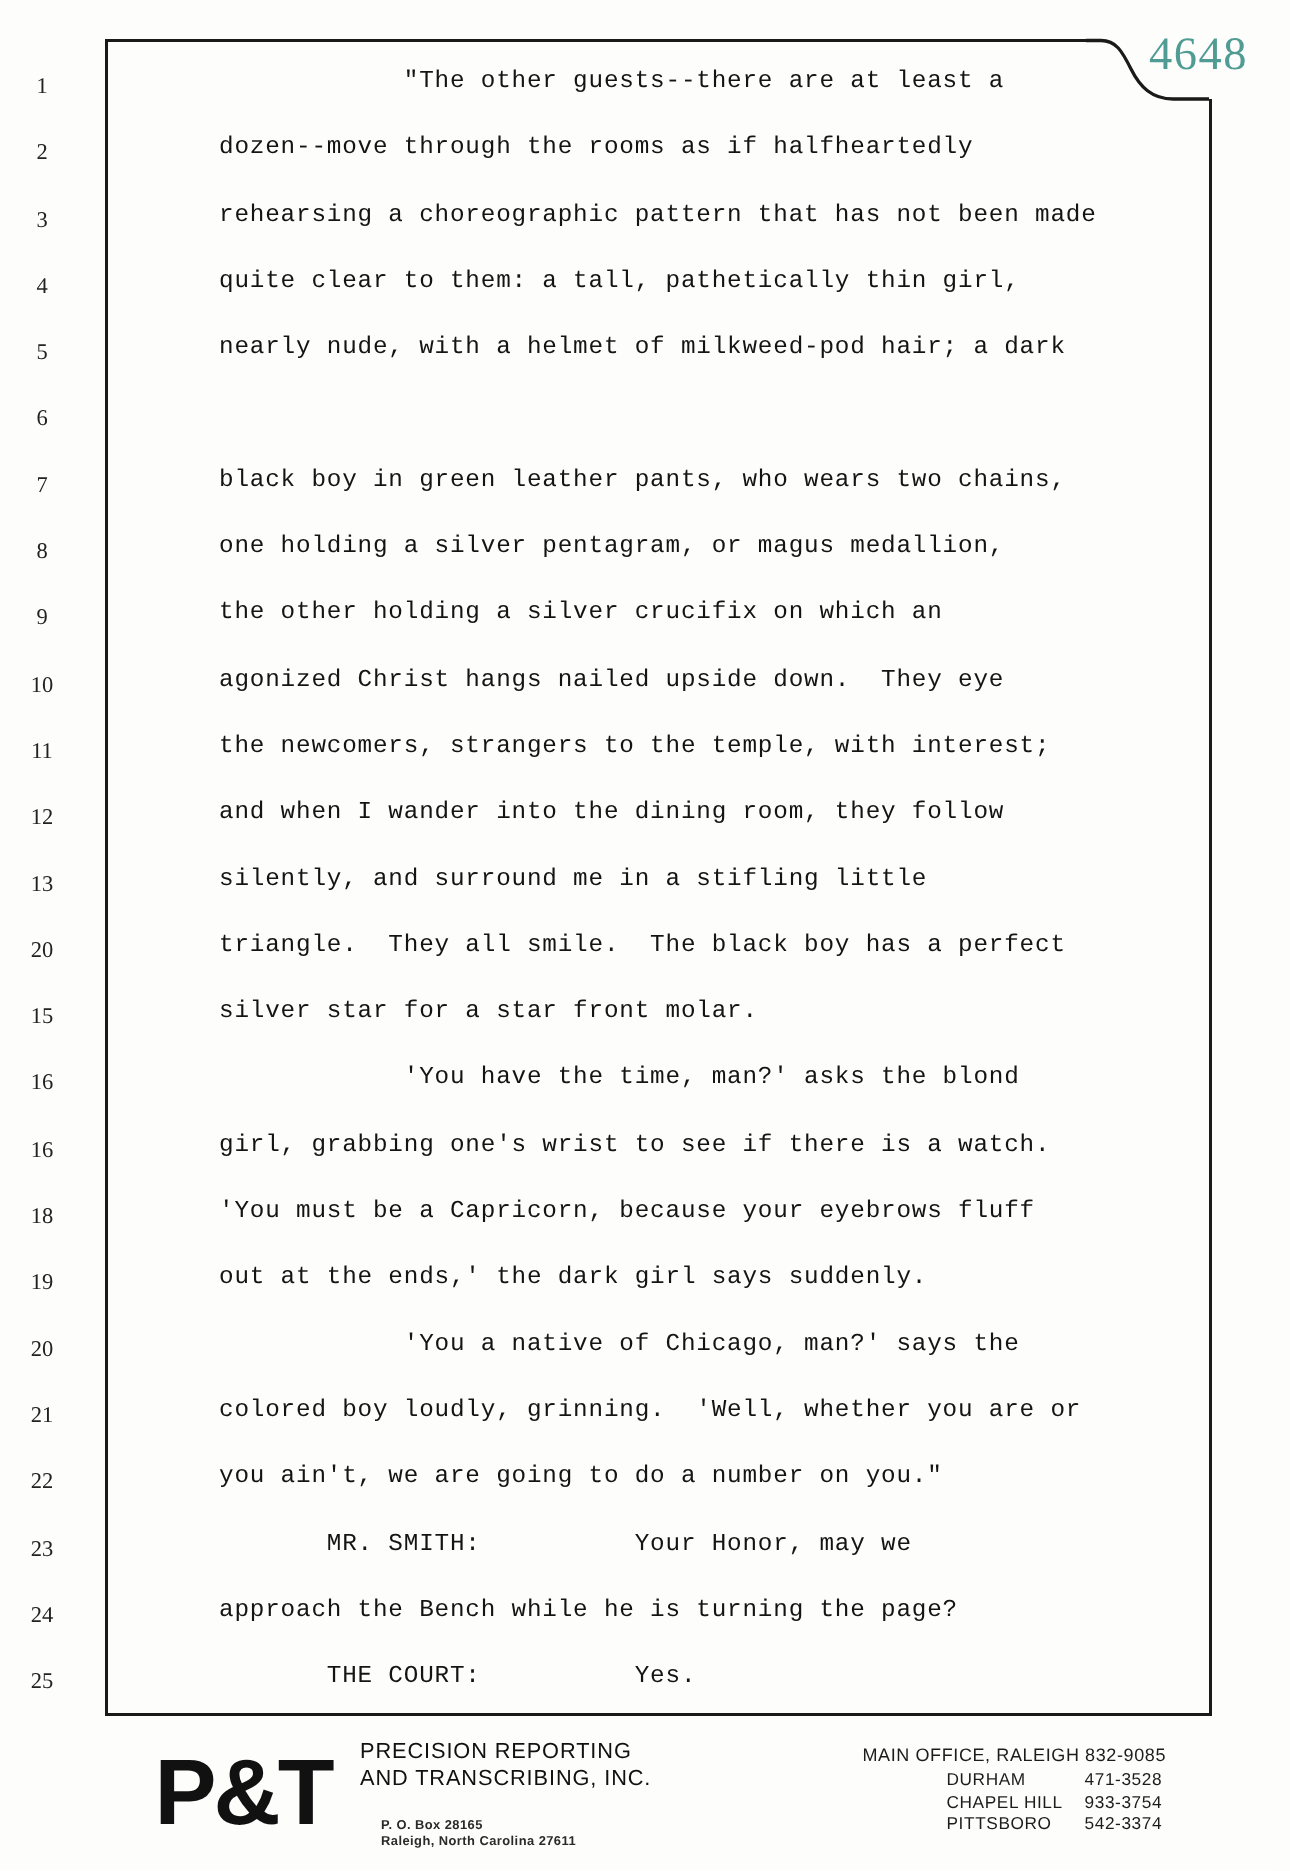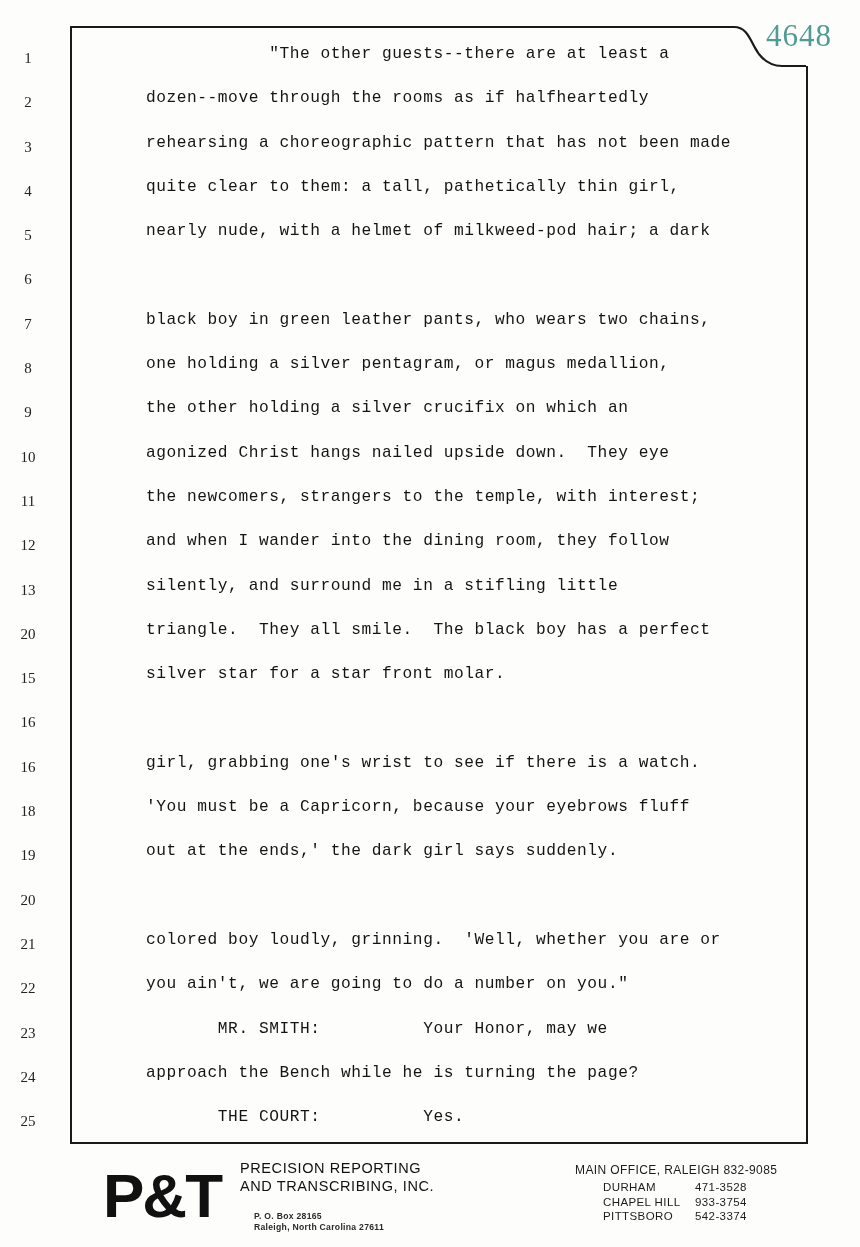--- a/index.html
+++ b/index.html
@@ -175,21 +175,21 @@
   .phone-row {
     display: flex;
     margin-left: 28px;
     font-family: "Liberation Sans", sans-serif;
     font-size: 11.5px;
     letter-spacing: 0.4px;
     color: #1c1c1c;
     line-height: 14.5px;
     white-space: nowrap;
   }
-  .phone-city { width: 92px; }
+  .phone-city { width: 92px; margin-left: 28px; }
   .phone-num  { width: 80px; }
 </style>
 </head>
 <body>
 
 <div id="page">
 
   <div id="frame-left"></div>
   <div id="frame-top"></div>
   <div id="frame-right"></div>
@@ -256,35 +256,37 @@
     <div class="tline">
       <span class="lineno">20</span>
       <span class="ltext">triangle.  They all smile.  The black boy has a perfect</span>
     </div>
     <div class="tline">
       <span class="lineno">15</span>
       <span class="ltext">silver star for a star front molar.</span>
     </div>
     <div class="tline">
       <span class="lineno">16</span>
+      <span class="ltext">            'You have the time, man?' asks the blond</span>
     </div>
     <div class="tline">
       <span class="lineno">16</span>
       <span class="ltext">girl, grabbing one's wrist to see if there is a watch.</span>
     </div>
     <div class="tline">
       <span class="lineno">18</span>
       <span class="ltext">'You must be a Capricorn, because your eyebrows fluff</span>
     </div>
     <div class="tline">
       <span class="lineno">19</span>
       <span class="ltext">out at the ends,' the dark girl says suddenly.</span>
     </div>
     <div class="tline">
       <span class="lineno">20</span>
+      <span class="ltext">            'You a native of Chicago, man?' says the</span>
     </div>
     <div class="tline">
       <span class="lineno">21</span>
       <span class="ltext">colored boy loudly, grinning.  'Well, whether you are or</span>
     </div>
     <div class="tline">
       <span class="lineno">22</span>
       <span class="ltext">you ain't, we are going to do a number on you."</span>
     </div>
     <div class="tline">

